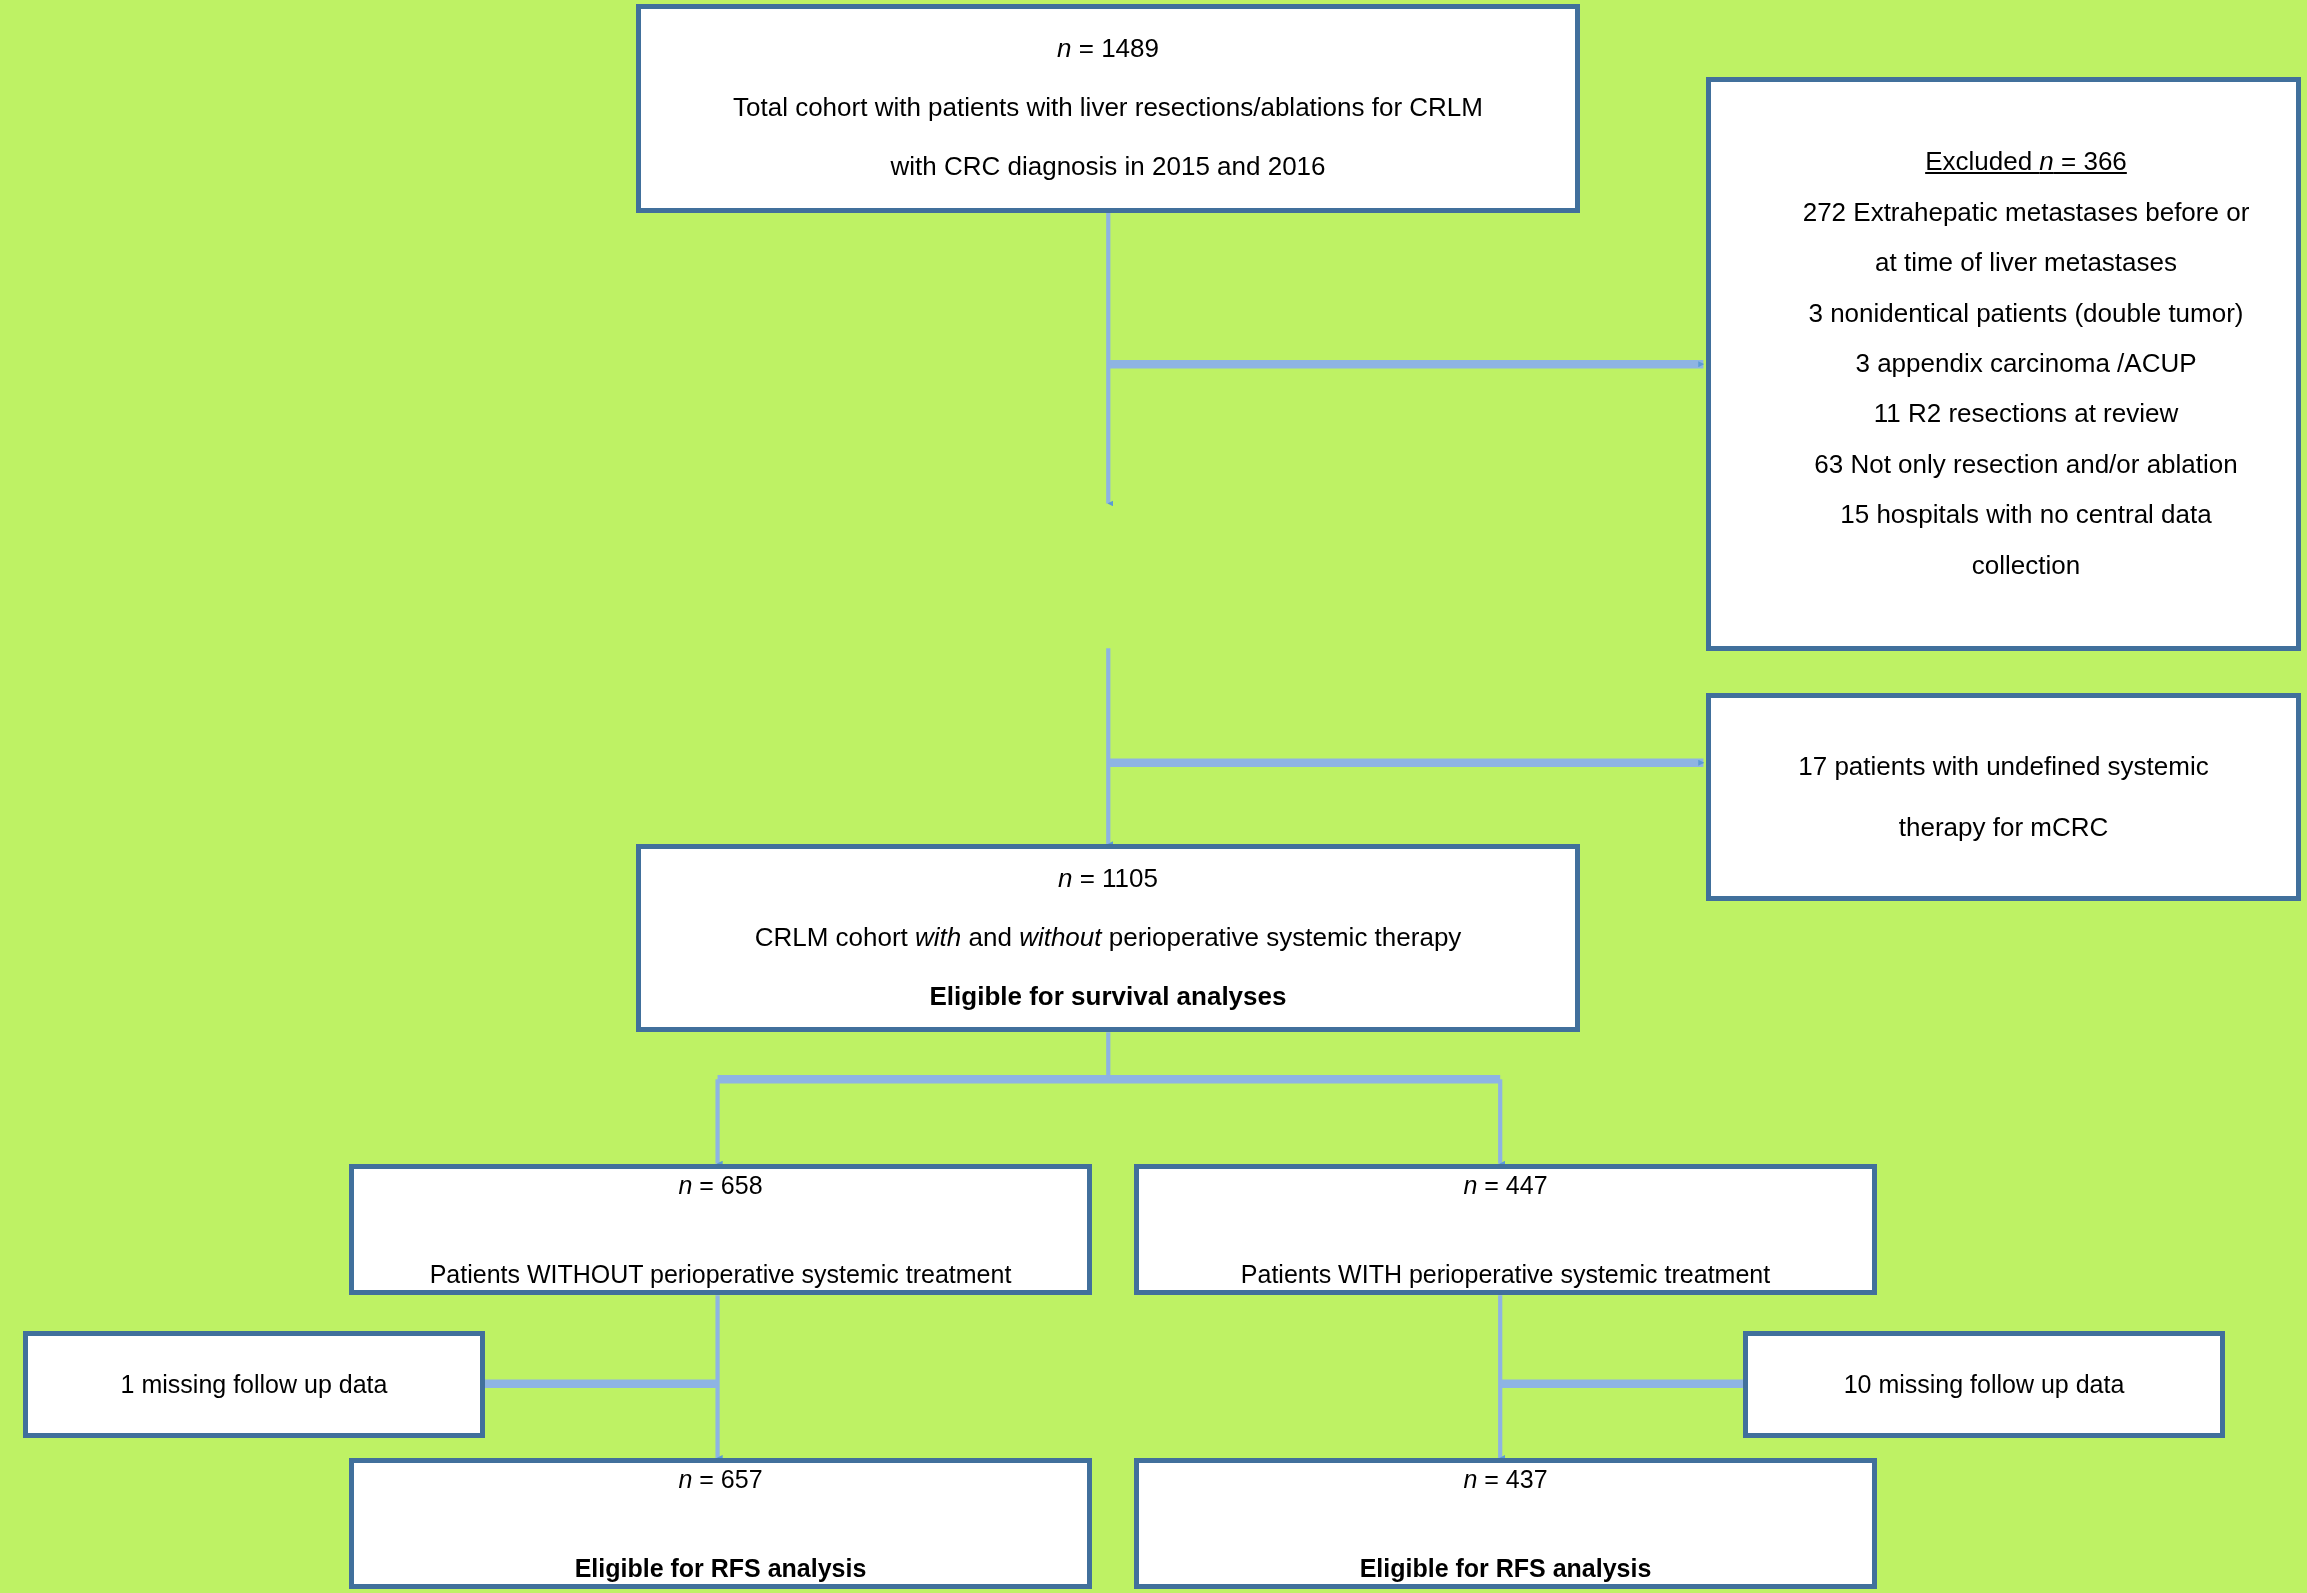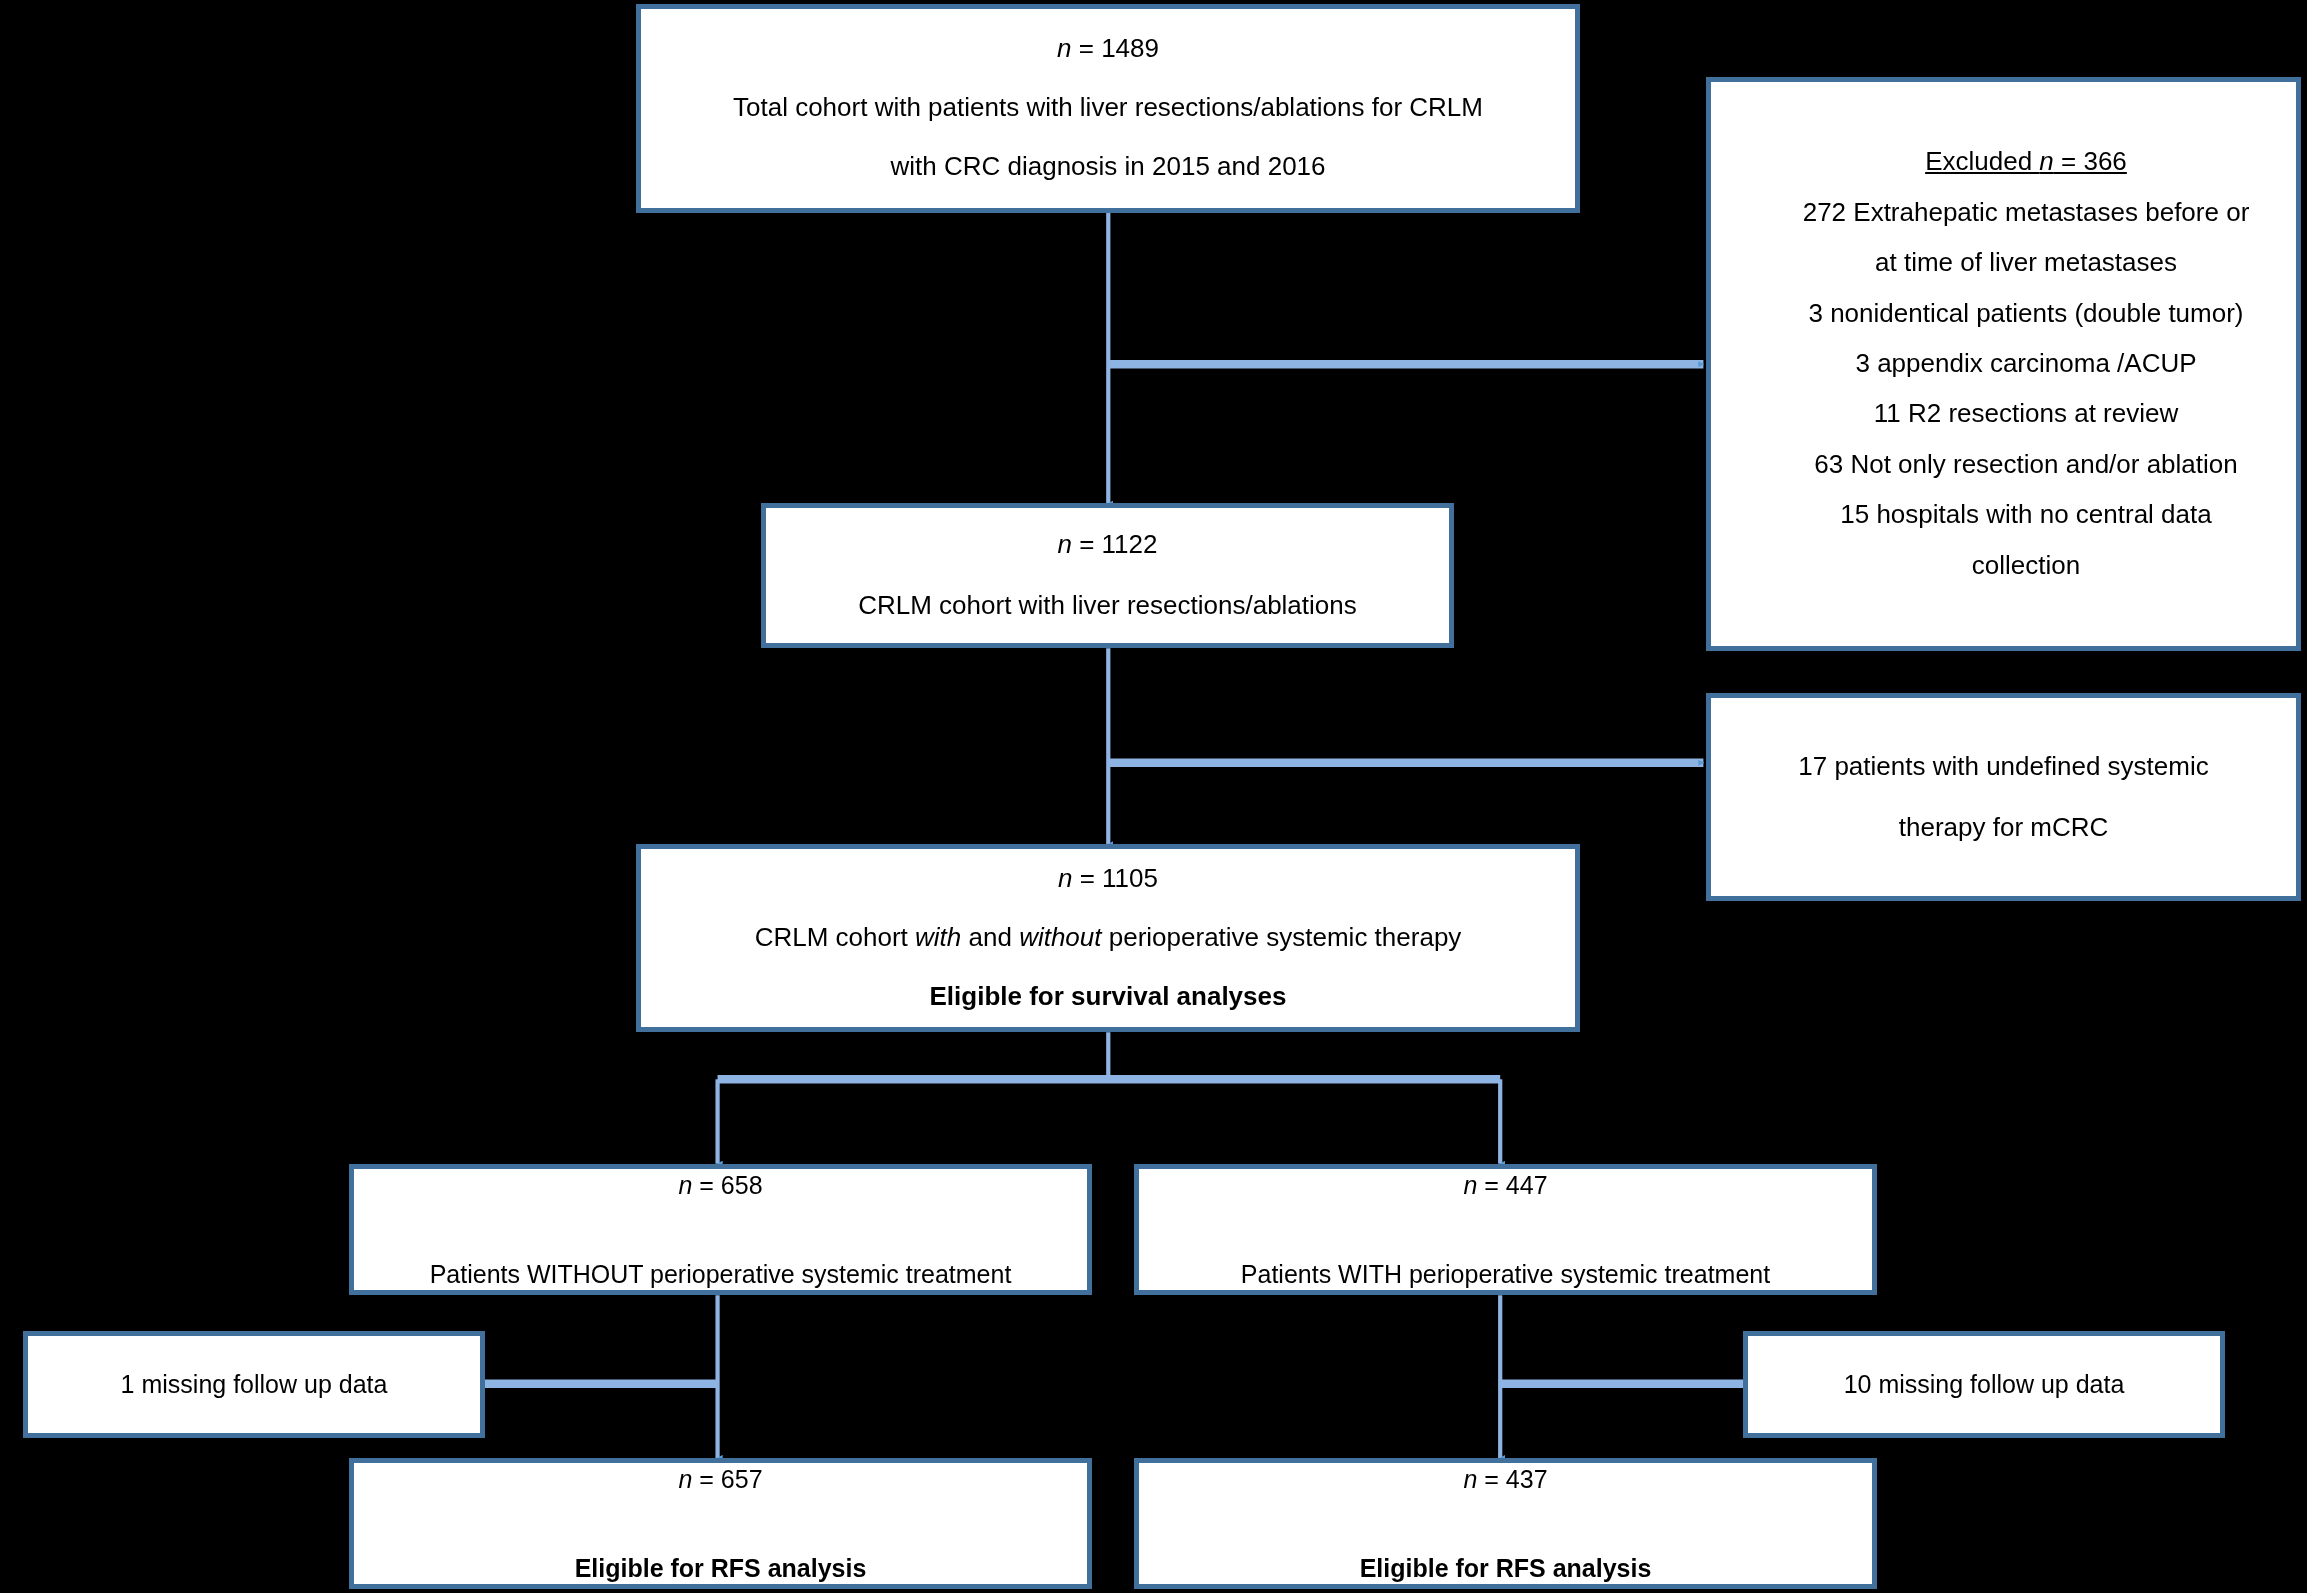--- a/index.html
+++ b/index.html
@@ -5,21 +5,21 @@
 <style>
   html, body {
     margin: 0;
     padding: 0;
     background: #ffffff;
   }
   #canvas {
     position: relative;
     width: 2307px;
     height: 1593px;
-    background: #000000;
+    background: #bef264;
     font-family: "Liberation Sans", sans-serif;
     overflow: hidden;
   }
   .node {
     position: absolute;
     box-sizing: border-box;
     background: #ffffff;
     border: 5.4px solid #41709C;
     display: flex;
     flex-direction: column;
@@ -120,27 +120,20 @@
     <span class="spacer" style="height:20.5px"></span>
     <span class="line">11 R2 resections at review</span>
     <span class="spacer" style="height:20.5px"></span>
     <span class="line">63 Not only resection and/or ablation</span>
     <span class="spacer" style="height:20.5px"></span>
     <span class="line">15 hospitals with no central data</span>
     <span class="spacer" style="height:20.5px"></span>
     <span class="line">collection</span>
   </div>
 
-  <div class="node fs-main" style="left:761px; top:503px; width:693px; height:145px;">
-    <span class="line">
-      <i class="ital">n</i><span> = </span><span>1122</span>
-    </span>
-    <span class="spacer" style="height:31px"></span>
-    <span class="line">CRLM cohort with liver resections/ablations</span>
-  </div>
 
   <div class="node fs-side" style="left:1706px; top:693px; width:595px; height:208px;text-align:center;">
     <span class="line">17 patients with undefined systemic</span>
     <span class="spacer" style="height:31px"></span>
     <span class="line">therapy for mCRC</span>
   </div>
 
   <div class="node fs-main" style="left:636px; top:844px; width:944px; height:188px;">
     <span class="line">
       <i class="ital">n</i><span> = </span><span>1105</span>

